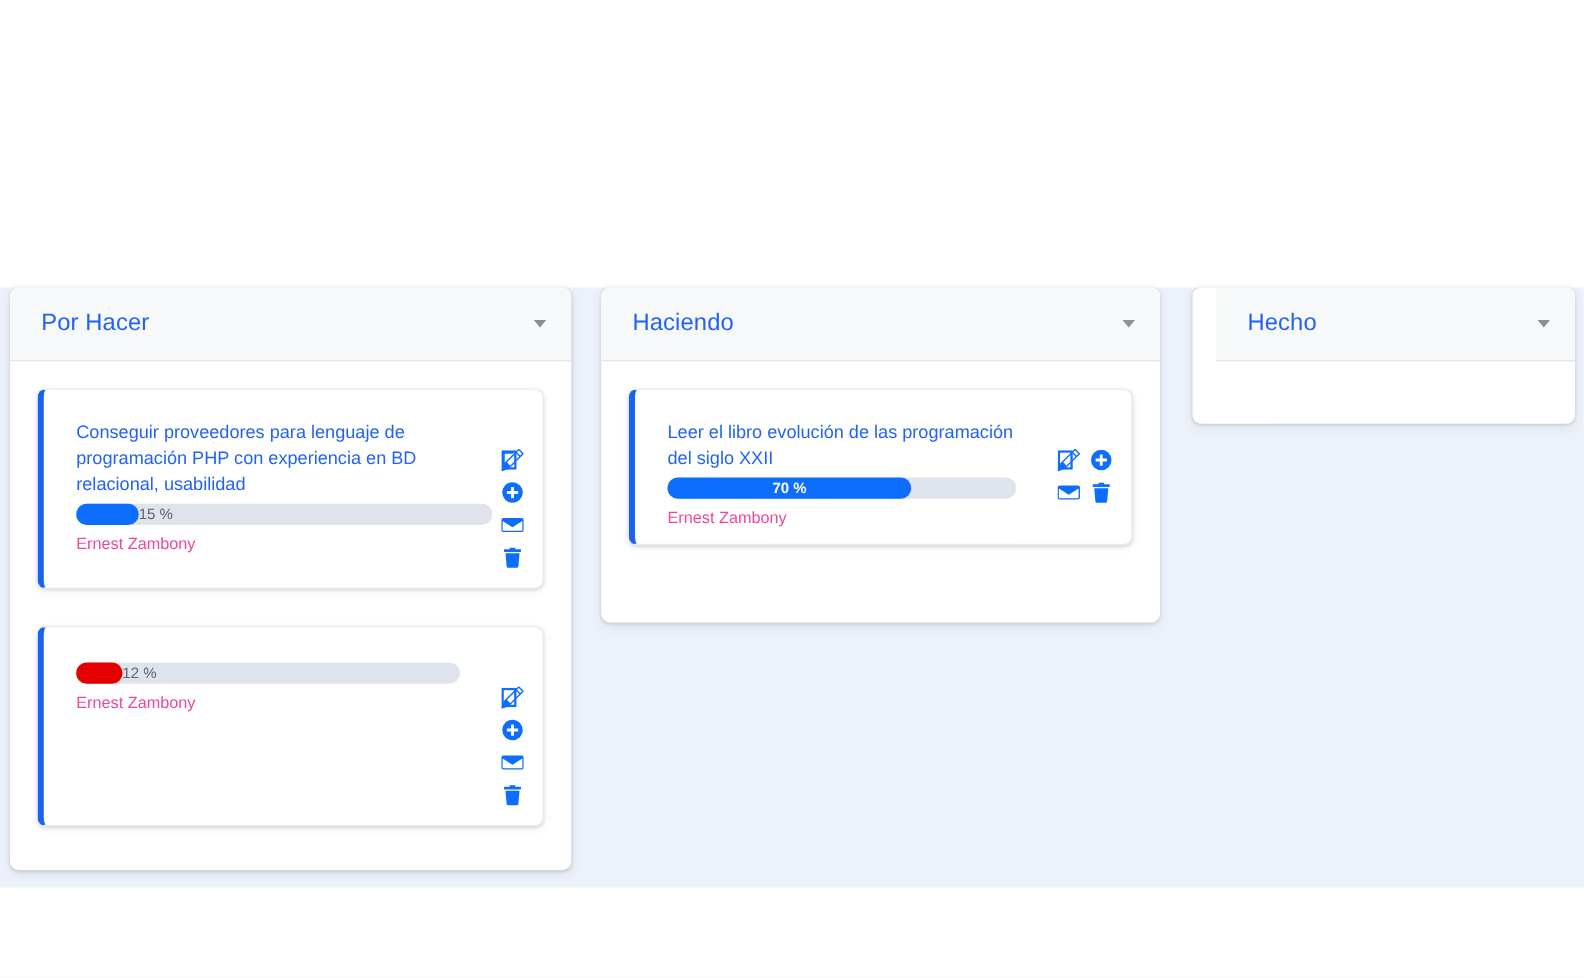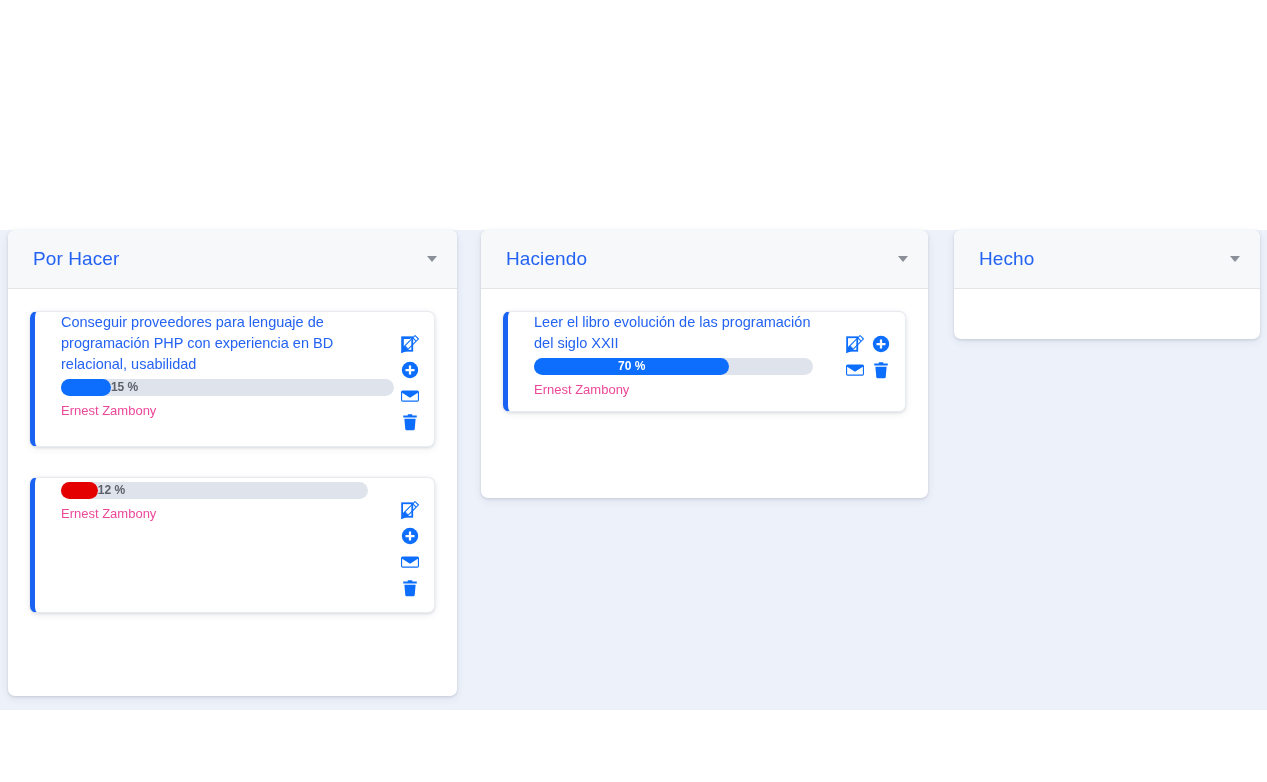--- a/index.html
+++ b/index.html
@@ -36,21 +36,21 @@
     background: #ffffff;
     border-radius: 7px;
     box-shadow: 0 1px 3px rgba(40,50,80,0.16), 0 3px 10px rgba(40,50,80,0.07);
     overflow: hidden;
     display: flex;
     flex-direction: column;
   }
 
   #column-0 { left: 8px;   width: 449px; height: 466px; }
   #column-1 { left: 481px; width: 447px; height: 268px; }
-  #column-2 { left: 954px; width: 306px; height: 109px; }
+  #column-2 { left: 954px; width: 306px; height: 109px; padding-left: 19px; }
 
   .column-header {
     height: 59px;
     min-height: 59px;
     background: #f7f8f9;
     border-bottom: 1px solid #e3e5e8;
     display: flex;
     align-items: center;
     padding: 0 16px 0 25px;
     position: relative;
@@ -79,21 +79,21 @@
     overflow: hidden;
   }
 
   .task-card {
     position: relative;
     background: #ffffff;
     border: 1px solid #e9ecef;
     border-left: 5px solid #1a62f2;
     border-radius: 7px;
     box-shadow: 0 1px 3px rgba(40,50,80,0.14), 0 2px 8px rgba(40,50,80,0.06);
-    padding: 0 14px 14px 26px;
+    padding: 24px 14px 14px 26px;
     margin-bottom: 30px;
     display: flex;
     align-items: flex-start;
   }
 
   #column-1 .task-card { margin-bottom: 0; }
 
   .card-main {
     flex: 1;
     min-width: 0;
@@ -125,21 +125,20 @@
   }
 
   .progress-label-outside {
     position: absolute;
     top: 0;
     height: 17px;
     line-height: 17px;
     font-size: 12px;
     color: #5c626d;
     white-space: nowrap;
-    font-weight: bold;
   }
 
   .progress-label-inside {
     position: absolute;
     left: 0;
     top: 0;
     height: 17px;
     line-height: 17px;
     font-size: 12px;
     font-weight: bold;

